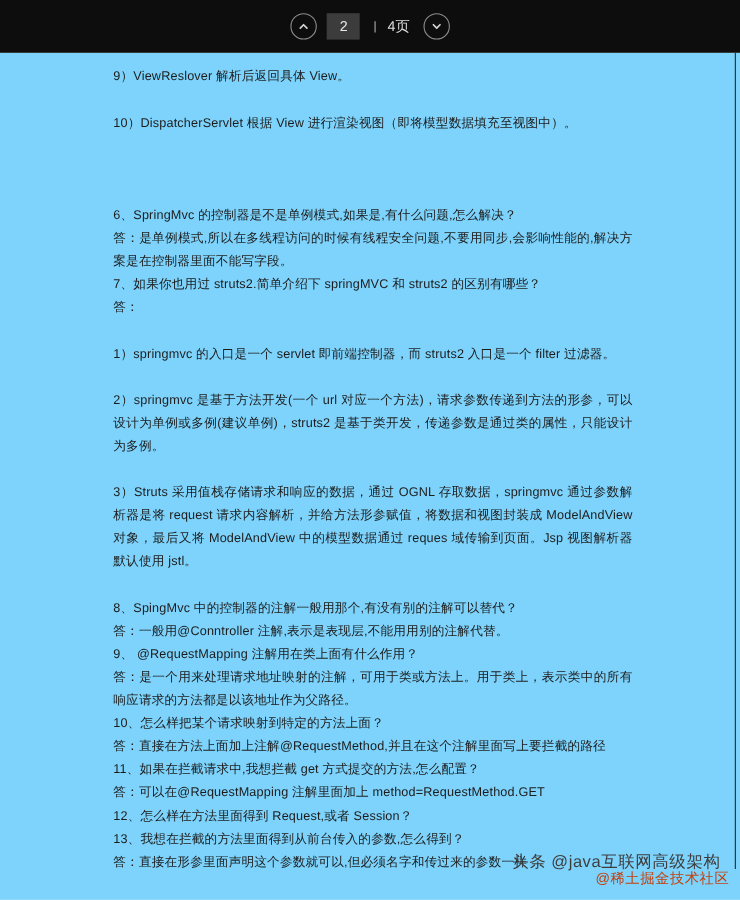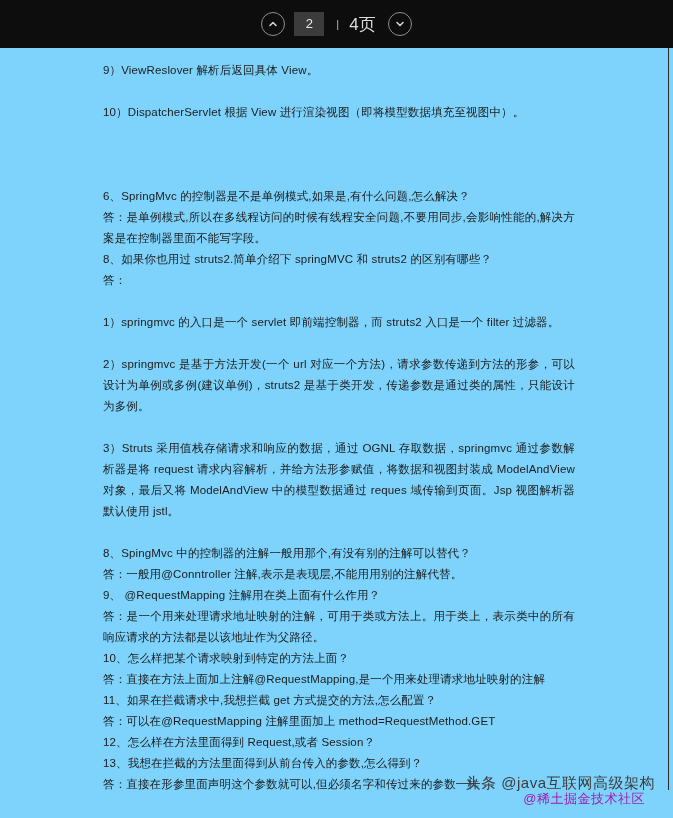--- a/index.html
+++ b/index.html
@@ -62,21 +62,21 @@
     font-family: "Liberation Sans", sans-serif;
   }
   .page-sep {
     color: #b5b5b5;
     font-size: 11px;
     margin: 0 1px 0 3px;
     user-select: none;
   }
   .page-total {
     color: #dcdcdc;
-    font-size: 17px;
+    font-size: 13px;
     margin-right: 3px;
     user-select: none;
   }
 
   
   .page-surface {
     position: absolute;
     top: 48px; left: 0;
     width: 673px;
     height: 770px;
@@ -123,24 +123,24 @@
     font-size: 15px;
     font-weight: normal;
     color: #3d3d3d;
     letter-spacing: 0.5px;
     white-space: nowrap;
     z-index: 10;
     user-select: none;
   }
   .watermark-sub {
     position: absolute;
-    right: 28px;
+    right: 10px;
     bottom: 10px;
     font-size: 13px;
-    color: #a21caf;
+    color: #c2410c;
     letter-spacing: 0.5px;
     white-space: nowrap;
     z-index: 9;
     user-select: none;
   }
 </style>
 </head>
 <body>
 
 <div class="toolbar">
@@ -177,39 +177,39 @@
     <p class="para">9）ViewReslover 解析后返回具体 View。</p>
     <div class="gap-lg"></div>
 
     <p class="para">10）DispatcherServlet 根据 View 进行渲染视图（即将模型数据填充至视图中）。</p>
     <div class="gap-lg"></div>
 
     <div class="gap-xl"></div>
 
     <p class="para">6、SpringMvc 的控制器是不是单例模式,如果是,有什么问题,怎么解决？</p>
     <p class="para">答：是单例模式,所以在多线程访问的时候有线程安全问题,不要用同步,会影响性能的,解决方案是在控制器里面不能写字段。</p>
-    <p class="para">8、如果你也用过 struts2.简单介绍下 springMVC 和 struts2 的区别有哪些？</p>
+    <p class="para">7、如果你也用过 struts2.简单介绍下 springMVC 和 struts2 的区别有哪些？</p>
     <p class="para">答：</p>
     <div class="gap-lg"></div>
 
     <p class="para">1）springmvc 的入口是一个 servlet 即前端控制器，而 struts2 入口是一个 filter 过滤器。</p>
     <div class="gap-lg"></div>
 
     <p class="para">2）springmvc 是基于方法开发(一个 url 对应一个方法)，请求参数传递到方法的形参，可以设计为单例或多例(建议单例)，struts2 是基于类开发，传递参数是通过类的属性，只能设计为多例。</p>
     <div class="gap-lg"></div>
 
     <p class="para">3）Struts 采用值栈存储请求和响应的数据，通过 OGNL 存取数据，springmvc 通过参数解析器是将 request 请求内容解析，并给方法形参赋值，将数据和视图封装成 ModelAndView 对象，最后又将 ModelAndView 中的模型数据通过 reques 域传输到页面。Jsp 视图解析器默认使用 jstl。</p>
     <div class="gap-lg"></div>
 
     <p class="para">8、SpingMvc 中的控制器的注解一般用那个,有没有别的注解可以替代？</p>
     <p class="para">答：一般用@Conntroller 注解,表示是表现层,不能用用别的注解代替。</p>
     <p class="para">9、  @RequestMapping 注解用在类上面有什么作用？</p>
     <p class="para">答：是一个用来处理请求地址映射的注解，可用于类或方法上。用于类上，表示类中的所有响应请求的方法都是以该地址作为父路径。</p>
     <p class="para">10、怎么样把某个请求映射到特定的方法上面？</p>
-    <p class="para">答：直接在方法上面加上注解@RequestMapping,是一个用来处理请求地址映射的注解</p>
+    <p class="para">答：直接在方法上面加上注解@RequestMethod,并且在这个注解里面写上要拦截的路径</p>
     <p class="para">11、如果在拦截请求中,我想拦截 get 方式提交的方法,怎么配置？</p>
     <p class="para">答：可以在@RequestMapping 注解里面加上 method=RequestMethod.GET</p>
     <p class="para">12、怎么样在方法里面得到 Request,或者 Session？</p>
     <p class="para">13、我想在拦截的方法里面得到从前台传入的参数,怎么得到？</p>
     <p class="para">答：直接在形参里面声明这个参数就可以,但必须名字和传过来的参数一样</p>
 
   </div>
 </div>
 
 <div class="right-edge"></div>

